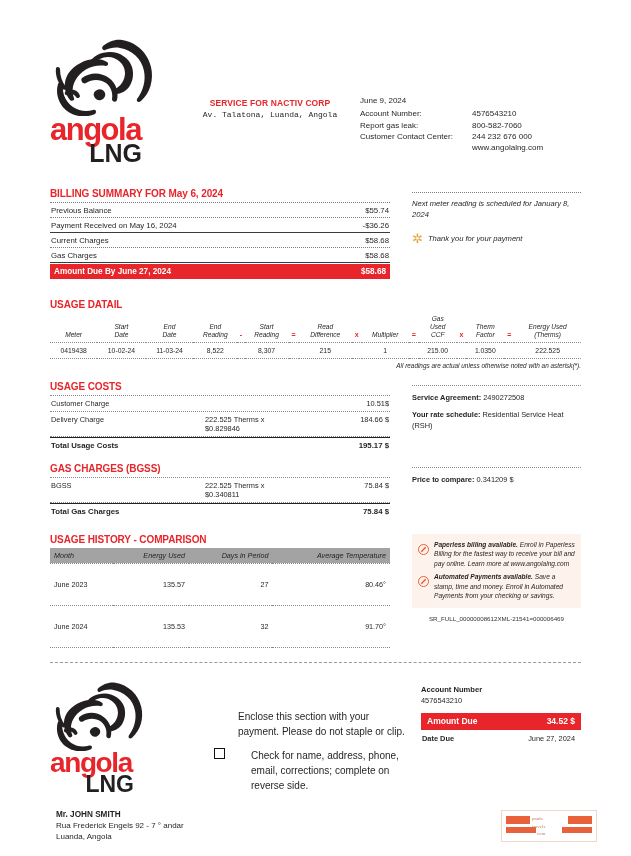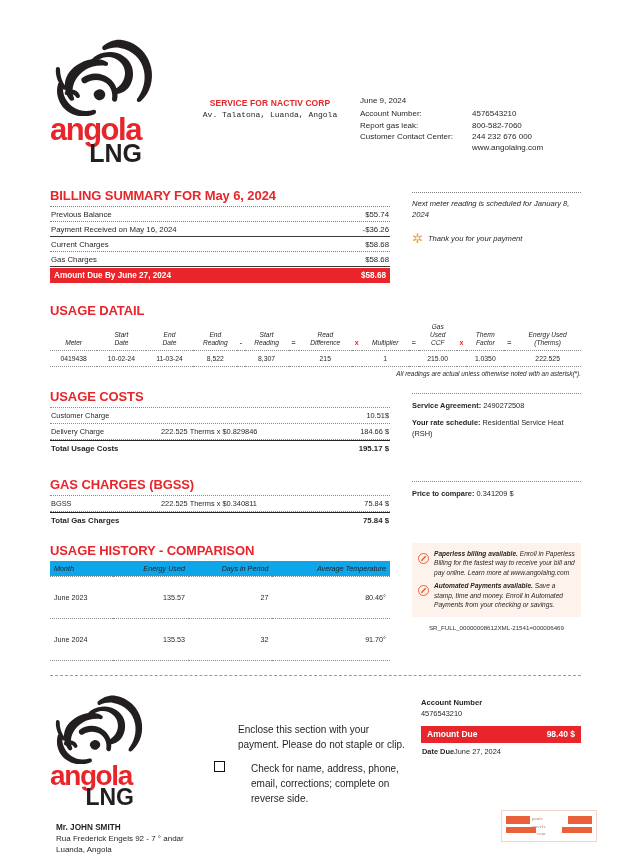--- a/index.html
+++ b/index.html
@@ -23,21 +23,21 @@
   .header-right { flex: 1; padding-top: 58px; padding-left: 10px; font-size: 8px; }
   .hr-date { margin-bottom: 3px; }
   .hr-row { display: flex; line-height: 1.45; }
   .hr-lbl { width: 112px; }
   .hr-val { }
   .bold { font-weight: normal; }
   .hr-web { margin-left: 112px; }
 
   
   .sect-title {
-    color: #e8252a; font-weight: bold; font-size: 13px;
+    color: #e8252a; font-weight: bold; font-size: 10px;
     letter-spacing: -.1px; margin-bottom: 3px;
   }
 
   
   .main-cols { display: flex; margin-top: 22px; }
   .col-left { flex: 0 0 340px; }
   .col-right { flex: 1; padding-left: 22px; padding-top: 4px; }
 
   .bs-row {
     display: flex; justify-content: space-between;
@@ -68,39 +68,39 @@
   table.ud th.op { color: #e8252a; font-weight: bold; font-style: normal; font-size: 7px; }
   table.ud td {
     font-size: 6.8px; text-align: center; padding: 4px 1px;
     border-top: 1px dotted #8a8a8a; border-bottom: 1px dotted #8a8a8a;
   }
   .ud-note { font-size: 6.4px; font-style: italic; text-align: right; margin-top: 3px; }
 
   
   .cost-row {
     display: flex; font-size: 7.4px; padding: 3px 1px;
-    border-bottom: 1px dotted #8a8a8a; align-items: baseline;
+    border-bottom: 1px dotted #8a8a8a; align-items: baseline; gap: 44px;
   }
   .cost-name { flex: 0 0 110px; }
   .cost-desc { flex: 1; }
   .cost-amt { flex: 0 0 70px; text-align: right; }
   .cost-total {
     display: flex; font-size: 7.8px; font-weight: bold; padding: 3px 1px;
     border-top: 1px solid #222; align-items: baseline;
   }
   .rule-dot { border-top: 1px dotted #8a8a8a; }
 
   .info-line { font-size: 7.4px; line-height: 1.5; }
   .info-line b { font-weight: bold; }
 
   
   table.hist { width: 100%; border-collapse: collapse; }
   table.hist th {
     font-size: 7.2px; font-style: italic; font-weight: normal;
-    background: #0ea5e9; padding: 3px 4px; text-align: right;
+    background: #a3a3a3; padding: 3px 4px; text-align: right;
   }
   table.hist th:first-child { text-align: left; }
   table.hist td {
     font-size: 7.2px; padding: 16px 4px; text-align: right;
     border-bottom: 1px dotted #8a8a8a;
   }
   table.hist td:first-child { text-align: left; }
   table.hist tr:first-child td { border-top: 1px dotted #8a8a8a; }
 
   
@@ -121,21 +121,21 @@
   .stub-note { font-size: 10px; line-height: 1.5; margin-left: 38px; }
   .stub-check-row { display: flex; gap: 26px; margin-top: 9px; }
   .chkbox { width: 11px; height: 11px; border: 1.4px solid #111; flex: 0 0 11px; margin-left: 14px; }
   .acct-lbl { font-size: 7.6px; font-weight: bold; }
   .acct-val { font-size: 7.4px; margin-top: 2px; }
   .amt-bar {
     display: flex; justify-content: space-between;
     background: #e8252a; color: #fff; font-weight: bold;
     font-size: 8.5px; padding: 3.5px 6px; margin-top: 8px;
   }
-  .date-row { display: flex; justify-content: flex-start; font-size: 7.4px; font-weight: bold; padding: 4px 6px 0 1px; }
+  .date-row { display: flex; justify-content: space-between; font-size: 7.4px; font-weight: bold; padding: 4px 6px 0 1px; }
   .date-row .dv { font-weight: normal; }
   .cust-addr { margin-top: 14px; margin-left: 6px; }
   .cust-name { font-size: 8.2px; font-weight: bold; }
   .cust-line { font-size: 8px; margin-top: 2px; }
 
   
   .watermark {
     position: absolute; right: 34px; bottom: 14px;
     width: 96px; height: 32px; border: 1px solid #f0d7cc;
     background: #fff; display: flex; align-items: center; justify-content: center;
@@ -301,21 +301,21 @@
         <b>Service Agreement:</b>
         <span>2490272508</span>
       </div>
       <div class="info-line" style="margin-top:6px;">
         <b>Your rate schedule:</b>
         <span>Residential Service Heat (RSH)</span>
       </div>
     </div>
   </div>
 
-  <div class="main-cols" style="margin-top:21px;">
+  <div class="main-cols" style="margin-top:10px;">
     <div class="col-left">
       <div class="sect-title">GAS CHARGES (BGSS)</div>
       <div class="rule-dot"></div>
       <div class="cost-row">
         <span class="cost-name">BGSS</span>
         <span class="cost-desc">222.525 Therms x $0.340811</span>
         <span class="cost-amt">75.84 $</span>
       </div>
       <div class="cost-total">
         <span class="cost-name">Total Gas Charges</span>
@@ -419,21 +419,21 @@
         <div class="chkbox"></div>
         <div class="stub-note" style="margin-left:0;">Check for name, address, phone, email, corrections; complete on reverse side.</div>
       </div>
     </div>
 
     <div class="stub-right">
       <div class="acct-lbl">Account Number</div>
       <div class="acct-val">4576543210</div>
       <div class="amt-bar">
         <span>Amount Due</span>
-        <span>98.40 $</span>
+        <span>34.52 $</span>
       </div>
       <div class="date-row">
         <span>Date Due</span>
         <span class="dv">June 27, 2024</span>
       </div>
     </div>
   </div>
 
   <div class="watermark">
     <div class="wm-inner">

